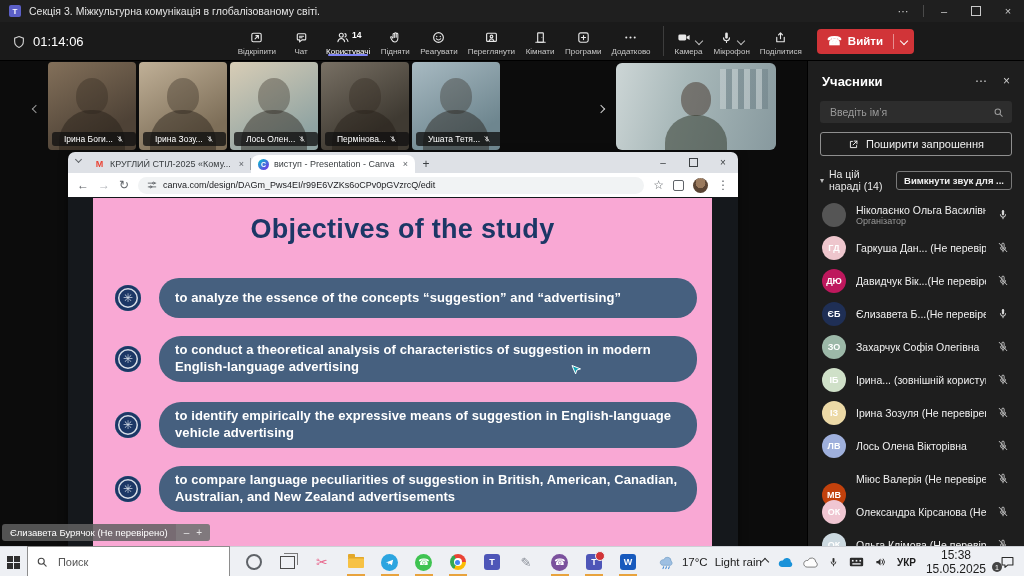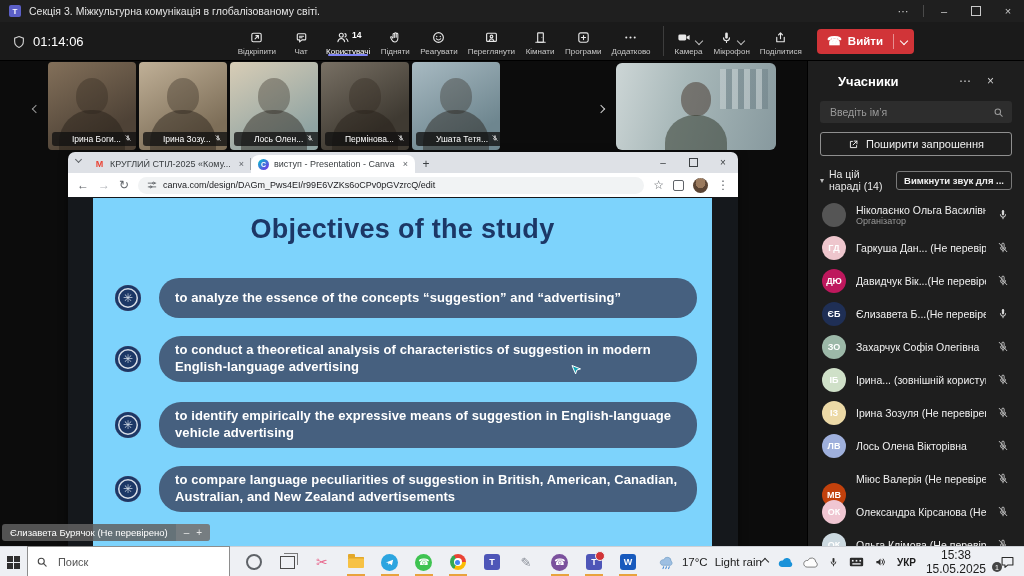--- a/index.html
+++ b/index.html
@@ -61,21 +61,21 @@
   #strip-prev{left:33px;top:38px;color:#9a9a9a;z-index:4}
   #strip-next{left:598px;top:38px;color:#cfcfcf;z-index:4}
   #filmstrip{position:absolute;top:2px;left:48px;display:flex;gap:3px;z-index:3}
   .tile{width:88px;height:88px;border-radius:4px;position:relative;overflow:hidden;background:#444}
   .tile.active{box-shadow:0 0 0 2px #9094e8}
   .tile .head{position:absolute;left:50%;top:18%;width:32px;height:36px;transform:translateX(-50%);
               border-radius:50% 50% 46% 46%;background:rgba(46,37,28,.35)}
   .tile .body{position:absolute;left:50%;top:55%;width:66px;height:46px;transform:translateX(-50%);
               border-radius:48% 48% 0 0/70% 70% 0 0;background:rgba(35,28,22,.45)}
   .vname{position:absolute;left:4px;bottom:4px;background:rgba(17,17,17,.78);color:#fff;font-size:8.5px;
-         padding:2px 20px;border-radius:3px;display:flex;gap:3px;max-width:76px;white-space:nowrap;overflow:hidden}
+         padding:2px 12px;border-radius:3px;display:flex;align-items:center;gap:3px;max-width:76px;white-space:nowrap;overflow:hidden}
   .vname .vn-mic{display:none;flex:none}
   .tile.muted .vn-mic{display:block}
   #spotlight{position:absolute;left:616px;top:3px;width:160px;height:87px;border-radius:6px;overflow:hidden;z-index:3}
   #spotlight .head{position:absolute;left:50%;top:22%;width:30px;height:34px;transform:translateX(-50%);
                    border-radius:50% 50% 46% 46%;background:rgba(66,47,38,.5)}
   #spotlight .body{position:absolute;left:50%;top:60%;width:62px;height:40px;transform:translateX(-50%);
                    border-radius:48% 48% 0 0/70% 70% 0 0;background:rgba(52,60,48,.55)}
   #spotlight .bldg{position:absolute;right:8px;top:6px;width:48px;height:40px;
                    background:repeating-linear-gradient(90deg,rgba(255,255,255,.25) 0 6px,rgba(70,90,100,.25) 6px 12px)}
 
@@ -104,42 +104,42 @@
   .navg{color:#5f6368;font-size:12px;cursor:pointer}
   .navg.dim{color:#b0b3b8}
   #urlbox{flex:1;height:17px;background:#f1f3f4;border-radius:9px;display:flex;align-items:center;
           padding:0 9px;gap:6px;font-size:9px;color:#202124;overflow:hidden;white-space:nowrap}
   #ab-right{display:flex;align-items:center;gap:9px}
   #chrome-avatar{width:15px;height:15px;border-radius:50%;background:radial-gradient(circle at 50% 35%,#9a7a5e 0 40%,#5a4434 41% 100%)}
   #ext-ico{width:9px;height:9px;border:1.2px solid #5f6368;border-radius:2px}
   #bcontent{position:absolute;top:45px;left:0;right:0;bottom:0;background:#15181c;overflow:hidden}
 
   
-  #slide{position:absolute;left:25px;top:1px;width:619px;height:348px;background:#7dd3fc;overflow:hidden}
+  #slide{position:absolute;left:25px;top:1px;width:619px;height:348px;background:#f9a8d4;overflow:hidden}
   #slide-title{margin-top:16px;text-align:center;font-size:27px;font-weight:800;color:#1c3766;letter-spacing:.3px}
   .brow{position:absolute;left:22px;right:15px;display:flex;align-items:center;gap:18px}
   .brow:nth-child(1){top:80px;height:40px}
   .brow:nth-child(2){top:138px;height:46px}
   .brow:nth-child(3){top:204px;height:46px}
   .brow:nth-child(4){top:268px;height:46px}
   .bicon{width:26px;height:26px;border-radius:50%;background:#1c3766;flex:none;color:#c9d3e0;
          display:flex;align-items:center;justify-content:center;font-size:12px;
          box-shadow:inset 0 0 0 3px #1c3766,inset 0 0 0 4.5px rgba(235,238,244,.9)}
   .bpill{flex:1;align-self:stretch;background:#46607f;border-radius:22px;color:#fff;font-weight:bold;
          font-size:13px;line-height:1.28;padding:5px 16px;display:flex;align-items:center;letter-spacing:.1px}
   #collab-cursor{position:absolute;left:477px;top:166px}
 
   
   #presenter{position:absolute;left:2px;top:464px;z-index:6;display:flex;align-items:center;height:17px;
              background:rgba(96,96,96,.85);border-radius:3px;color:#fff;font-size:9.5px;padding-left:8px}
   #presenter .pctl{display:flex;align-items:center;gap:7px;height:100%;margin-left:8px;padding:0 8px;
              background:rgba(140,140,140,.45);border-radius:0 3px 3px 0;color:#e6e6e6;font-size:10px}
 
   
-  .phead{display:flex;align-items:flex-start;margin:14px 30px 0}
+  .phead{display:flex;align-items:flex-start;margin:14px 14px 0}
   #panel-title{font-size:13px;font-weight:bold;color:#fff;flex:1}
   .phico{color:#cfcfcf;font-size:12px;margin-left:16px;cursor:pointer}
   #psearch{margin:12px 12px 0;height:22px;background:#2d2d2d;border-radius:3px;display:flex;align-items:center;padding:0 8px}
   #psearch input{flex:1;background:transparent;border:none;color:#e0e0e0;font-size:10.5px}
   #psearch input::placeholder{color:#9a9a9a}
   #pinvite{margin:9px 12px 0;height:22px;border:1px solid #8f8f8f;border-radius:3px;display:flex;
            align-items:center;justify-content:center;gap:7px;color:#f0f0f0;font-size:11px;cursor:pointer}
   .psection{margin:12px 12px 0;display:flex;align-items:center;font-size:10.5px;color:#e8e8e8;gap:5px}
   #mute-all{margin-left:auto;border:1px solid #7a7a7a;border-radius:3px;font-size:9.5px;font-weight:bold;
             padding:3px 7px;color:#f0f0f0;cursor:pointer;white-space:nowrap}

